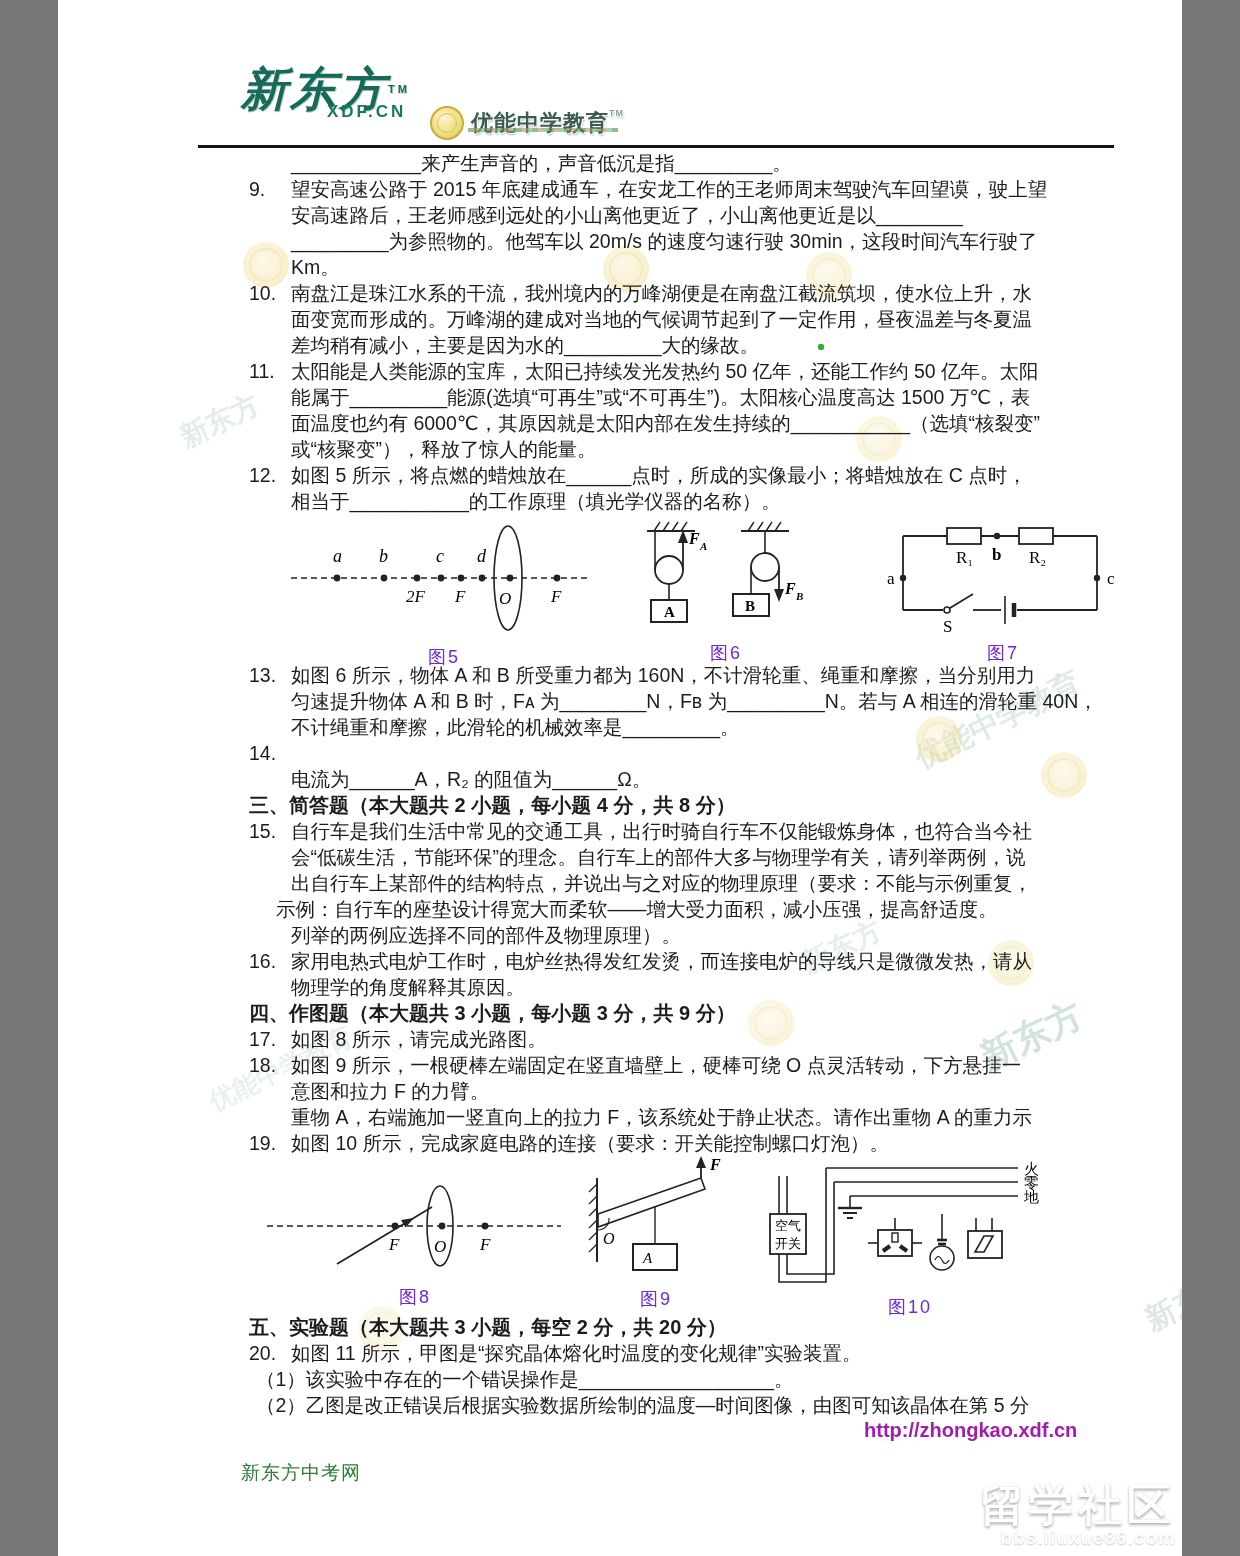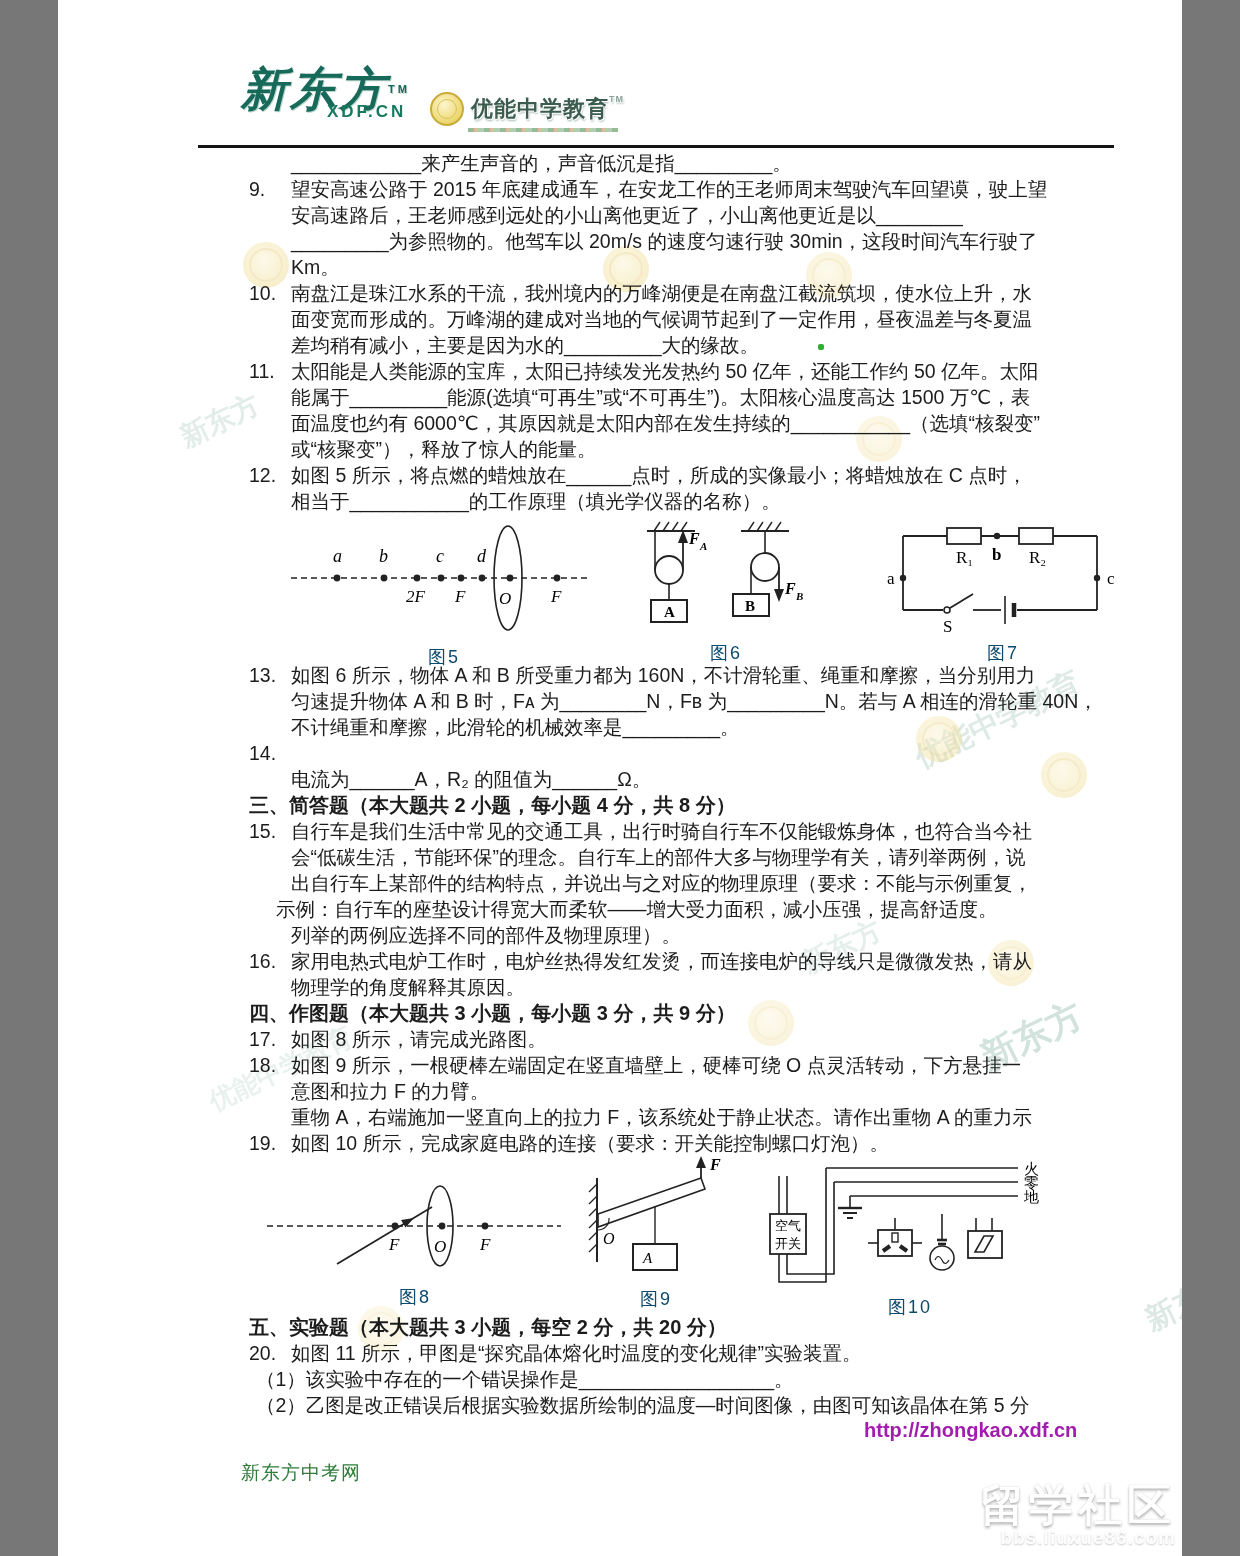--- a/index.html
+++ b/index.html
@@ -4,21 +4,21 @@
 <style>
   html,body{margin:0;padding:0;background:#777;}
   .page{position:relative;width:1124px;height:1556px;margin:0 auto;background:#ffffff;overflow:hidden;
         font-family:"Liberation Sans","DejaVu Sans",sans-serif;color:#1c1c1c;}
   
   .logo-wrap{position:absolute;left:183px;top:66px;}
   .logo-main{font-size:46px;font-weight:900;font-style:italic;color:#17695a;letter-spacing:3px;line-height:46px;
              text-shadow:1px 1px 0 #bcd6cd;}
   .logo-tm{font-size:11px;font-weight:700;font-style:normal;vertical-align:top;color:#17695a;}
   .logo-sub{font-size:17px;font-weight:800;color:#177a5e;letter-spacing:3px;margin:-10px 0 0 86px;}
-  .brand2{position:absolute;left:372px;top:92px;display:flex;align-items:center;}
+  .brand2{position:absolute;left:372px;top:106px;display:flex;align-items:center;}
   .brand2-circle{width:30px;height:30px;border-radius:50%;background:radial-gradient(circle at 40% 35%,#fdf6cf,#ecd76e 70%,#cdb040);
                  border:2px solid #c9ac3c;margin-right:7px;position:relative;}
   .brand2-circle:after{content:"";position:absolute;left:5px;top:5px;right:5px;bottom:5px;border-radius:50%;border:1px solid #d9c25a;}
   .brand2-text{font-size:22px;font-weight:900;color:#3c5c50;letter-spacing:1px;
                text-shadow:1px 1px 0 #ffffff,-1px -1px 0 #ffffff,1px 2px 2px #9fb3ab;}
   .brand2-tm{font-size:9px;color:#8aa398;vertical-align:top;}
   .brand2-blur{position:absolute;left:410px;top:128px;width:150px;height:4px;opacity:.6;
                background:repeating-linear-gradient(90deg,#4f8f4f 0 6px,#c98f4f 6px 10px,#7fae7f 10px 16px);}
   .rule{position:absolute;left:140px;top:145px;width:916px;height:3px;background:#141414;}
   
@@ -26,21 +26,21 @@
   .ln{margin-left:225px;font-size:19.5px;line-height:26px;height:26px;white-space:nowrap;position:relative;}
   .ln .num{position:absolute;left:-42px;top:0;}
   .ln.sub{margin-left:190px;}
   .ln.ex{margin-left:210px;}
   .sec{margin-left:183px;font-size:20px;line-height:26px;height:26px;font-weight:800;white-space:nowrap;}
   
   .figrow{position:relative;width:1240px;}
   .figrow1{height:148px;}
   .figrow2{height:158px;}
   .figgrp{position:absolute;text-align:center;}
-  .figcap{font-size:18px;color:#0c4a6e;margin-top:1px;letter-spacing:2px;}
+  .figcap{font-size:18px;color:#6d28d9;margin-top:1px;letter-spacing:2px;}
   svg{display:block;margin:0 auto;}
   svg text{font-family:"Liberation Serif","DejaVu Serif",serif;}
   .svg-cjk{font-family:"Liberation Sans","DejaVu Sans",sans-serif !important;}
   
   .footer-left{position:absolute;left:183px;top:1420px;font-size:19px;color:#2f7d3a;letter-spacing:1px;margin-top:40px;}
   .footer-right{position:absolute;left:806px;top:1419px;font-size:20px;color:#a21caf;font-weight:700;}
   
   .corner{position:absolute;right:6px;bottom:8px;text-align:right;line-height:1.05;}
   .corner-title{font-size:44px;font-weight:900;letter-spacing:5px;color:#ffffff;
                 text-shadow:0 2px 3px rgba(0,0,0,.30),0 0 1px rgba(0,0,0,.18);margin-top:12px;}

